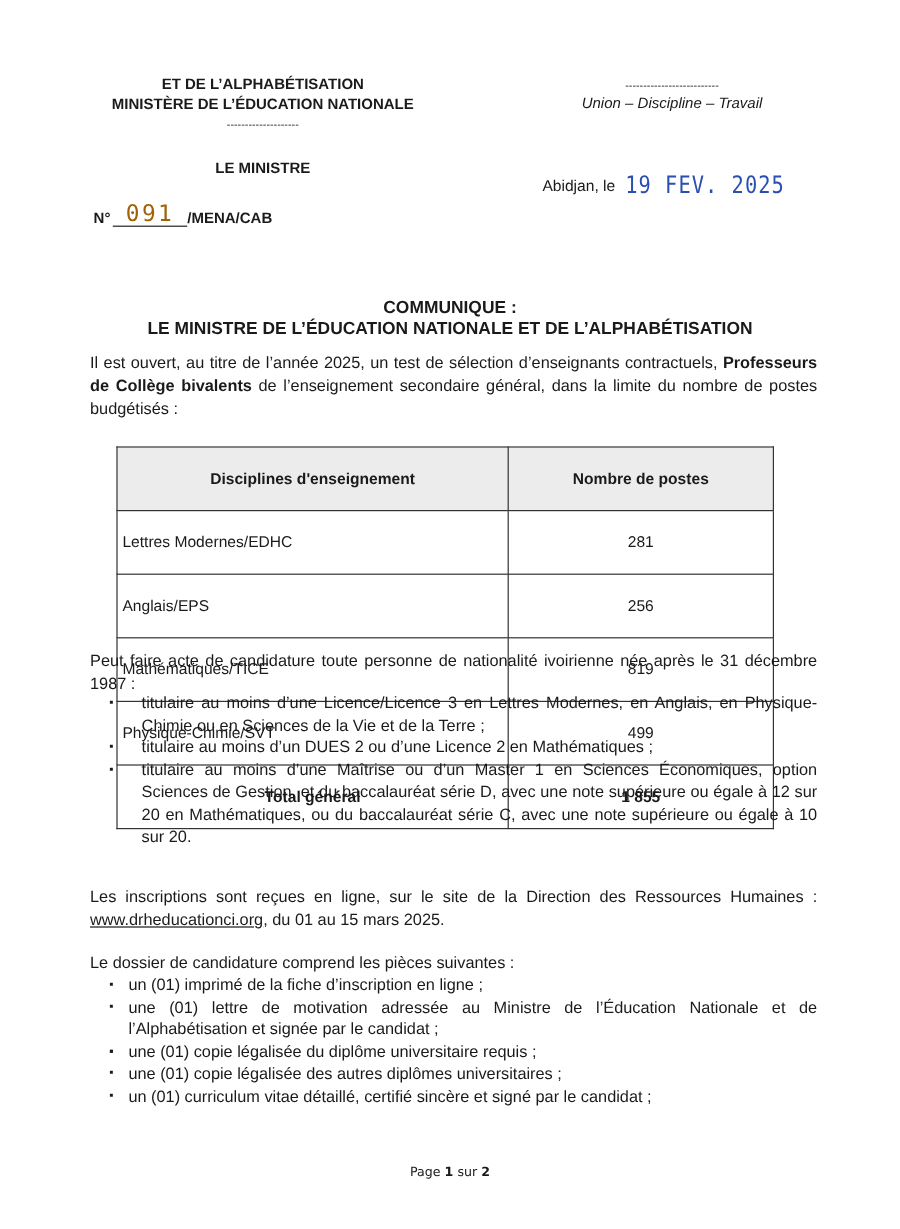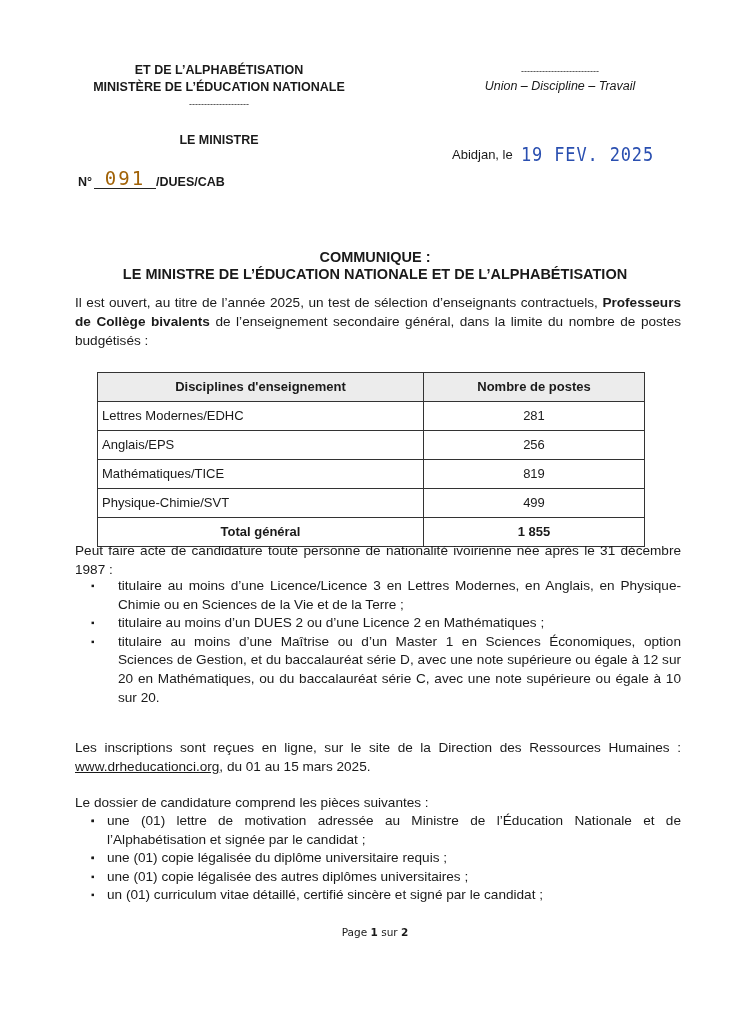--- a/index.html
+++ b/index.html
@@ -16,37 +16,37 @@
   .date-line { left:452px; top:142px; font-size:13px; display:flex; align-items:center; }
   .stamp { color:#2a4fb0; font-family:"DejaVu Sans Mono", monospace; font-size:20px; margin-left:8px; letter-spacing:1px; transform:scaleX(0.85); transform-origin:left; }
   .ref { left:78px; top:168px; font-size:12.5px; font-weight:bold; display:flex; align-items:flex-end; }
   .ref .num { display:inline-block; width:62px; border-bottom:1px solid #222; text-align:center; color:#a16207;
               font-family:"DejaVu Sans Mono", monospace; font-size:19px; font-weight:normal; line-height:20px; letter-spacing:2px; }
   .ref .no { margin-right:2px; }
   .title { left:60px; top:249px; width:630px; text-align:center; font-weight:bold; font-size:14.5px; line-height:17px; }
   .para { left:75px; width:606px; font-size:13.6px; line-height:19px; text-align:justify; }
   .p1 { top:293px; }
   table.tbl { position:absolute; left:97px; top:372px; width:548px; border-collapse:collapse; font-size:13px; }
-  table.tbl td, table.tbl th { border:1px solid #333; padding:4px 4px; height:20px; line-height:20px; }
+  table.tbl td, table.tbl th { border:1px solid #333; padding:16px 4px; height:20px; line-height:20px; }
   table.tbl th { background:#ececec; font-weight:bold; }
   table.tbl td.num { text-align:center; }
   table.tbl tr.total td { font-weight:bold; text-align:center; }
   .c1 { width:317px; }
   .p2 { top:541px; }
   ul.bul { list-style:none; margin:0; padding:0; }
   ul.bul li { position:relative; padding-left:43px; text-align:justify; }
   ul.bul li .b { position:absolute; left:16px; top:0; font-size:10px; }
   .l1 { left:75px; top:577px; width:606px; font-size:13.6px; line-height:18.6px; }
   .p3 { top:738px; }
   .p3 a { color:#1a1a1a; text-decoration:underline; }
   .p4 { top:793px; }
   .l2 { left:75px; top:812px; width:606px; font-size:13.6px; line-height:18.6px; }
   .l2 ul.bul li { padding-left:32px; }
   .l2 ul.bul li .b { left:16px; }
-  .footer { left:0; top:926px; width:750px; text-align:center; font-family:"DejaVu Sans", sans-serif; font-size:10.5px; }
+  .footer { left:0; top:971px; width:750px; text-align:center; font-family:"DejaVu Sans", sans-serif; font-size:10.5px; }
   .footer b { font-weight:bold; }
 </style>
 </head>
 <body>
 
 <div class="abs hdr-left">
   <div>ET DE L’ALPHABÉTISATION</div>
   <div>MINISTÈRE DE L’ÉDUCATION NATIONALE</div>
   <div class="dash">--------------------</div>
   <div class="min">LE MINISTRE</div>
@@ -58,21 +58,21 @@
 </div>
 
 <div class="abs date-line">
   <span>Abidjan, le</span>
   <span class="stamp">19 FEV. 2025</span>
 </div>
 
 <div class="abs ref">
   <span class="no">N°</span>
   <span class="num">091</span>
-  <span>/DUES/CAB</span>
+  <span>/MENA/CAB</span>
 </div>
 
 <div class="abs title">
   <div>COMMUNIQUE :</div>
   <div>LE MINISTRE DE L’ÉDUCATION NATIONALE ET DE L’ALPHABÉTISATION</div>
 </div>
 
 <div class="abs para p1">
   <span>Il est ouvert, au titre de l’année 2025, un test de sélection d’enseignants contractuels, </span><b>Professeurs de Collège bivalents</b><span> de l’enseignement secondaire général, dans la limite du nombre de postes budgétisés :</span>
 </div>
@@ -119,21 +119,21 @@
 </div>
 
 <div class="abs para p3">
   <span>Les inscriptions sont reçues en ligne, sur le site de la Direction des Ressources Humaines : </span><a>www.drheducationci.org</a><span>, du 01 au 15 mars 2025.</span>
 </div>
 
 <div class="abs para p4">Le dossier de candidature comprend les pièces suivantes :</div>
 
 <div class="abs l2">
   <ul class="bul">
-    <li><span class="b">▪</span></li>
+    <li><span class="b">▪</span><span>un (01) imprimé de la fiche d’inscription en ligne ;</span></li>
     <li><span class="b">▪</span><span>une (01) lettre de motivation adressée au Ministre de l’Éducation Nationale et de l’Alphabétisation et signée par le candidat ;</span></li>
     <li><span class="b">▪</span></li>
     <li><span class="b">▪</span><span>une (01) copie légalisée du diplôme universitaire requis ;</span></li>
     <li><span class="b">▪</span><span>une (01) copie légalisée des autres diplômes universitaires ;</span></li>
     <li><span class="b">▪</span><span>un (01) curriculum vitae détaillé, certifié sincère et signé par le candidat ;</span></li>
   </ul>
 </div>
 
 <div class="abs footer">
   <span>Page</span>

